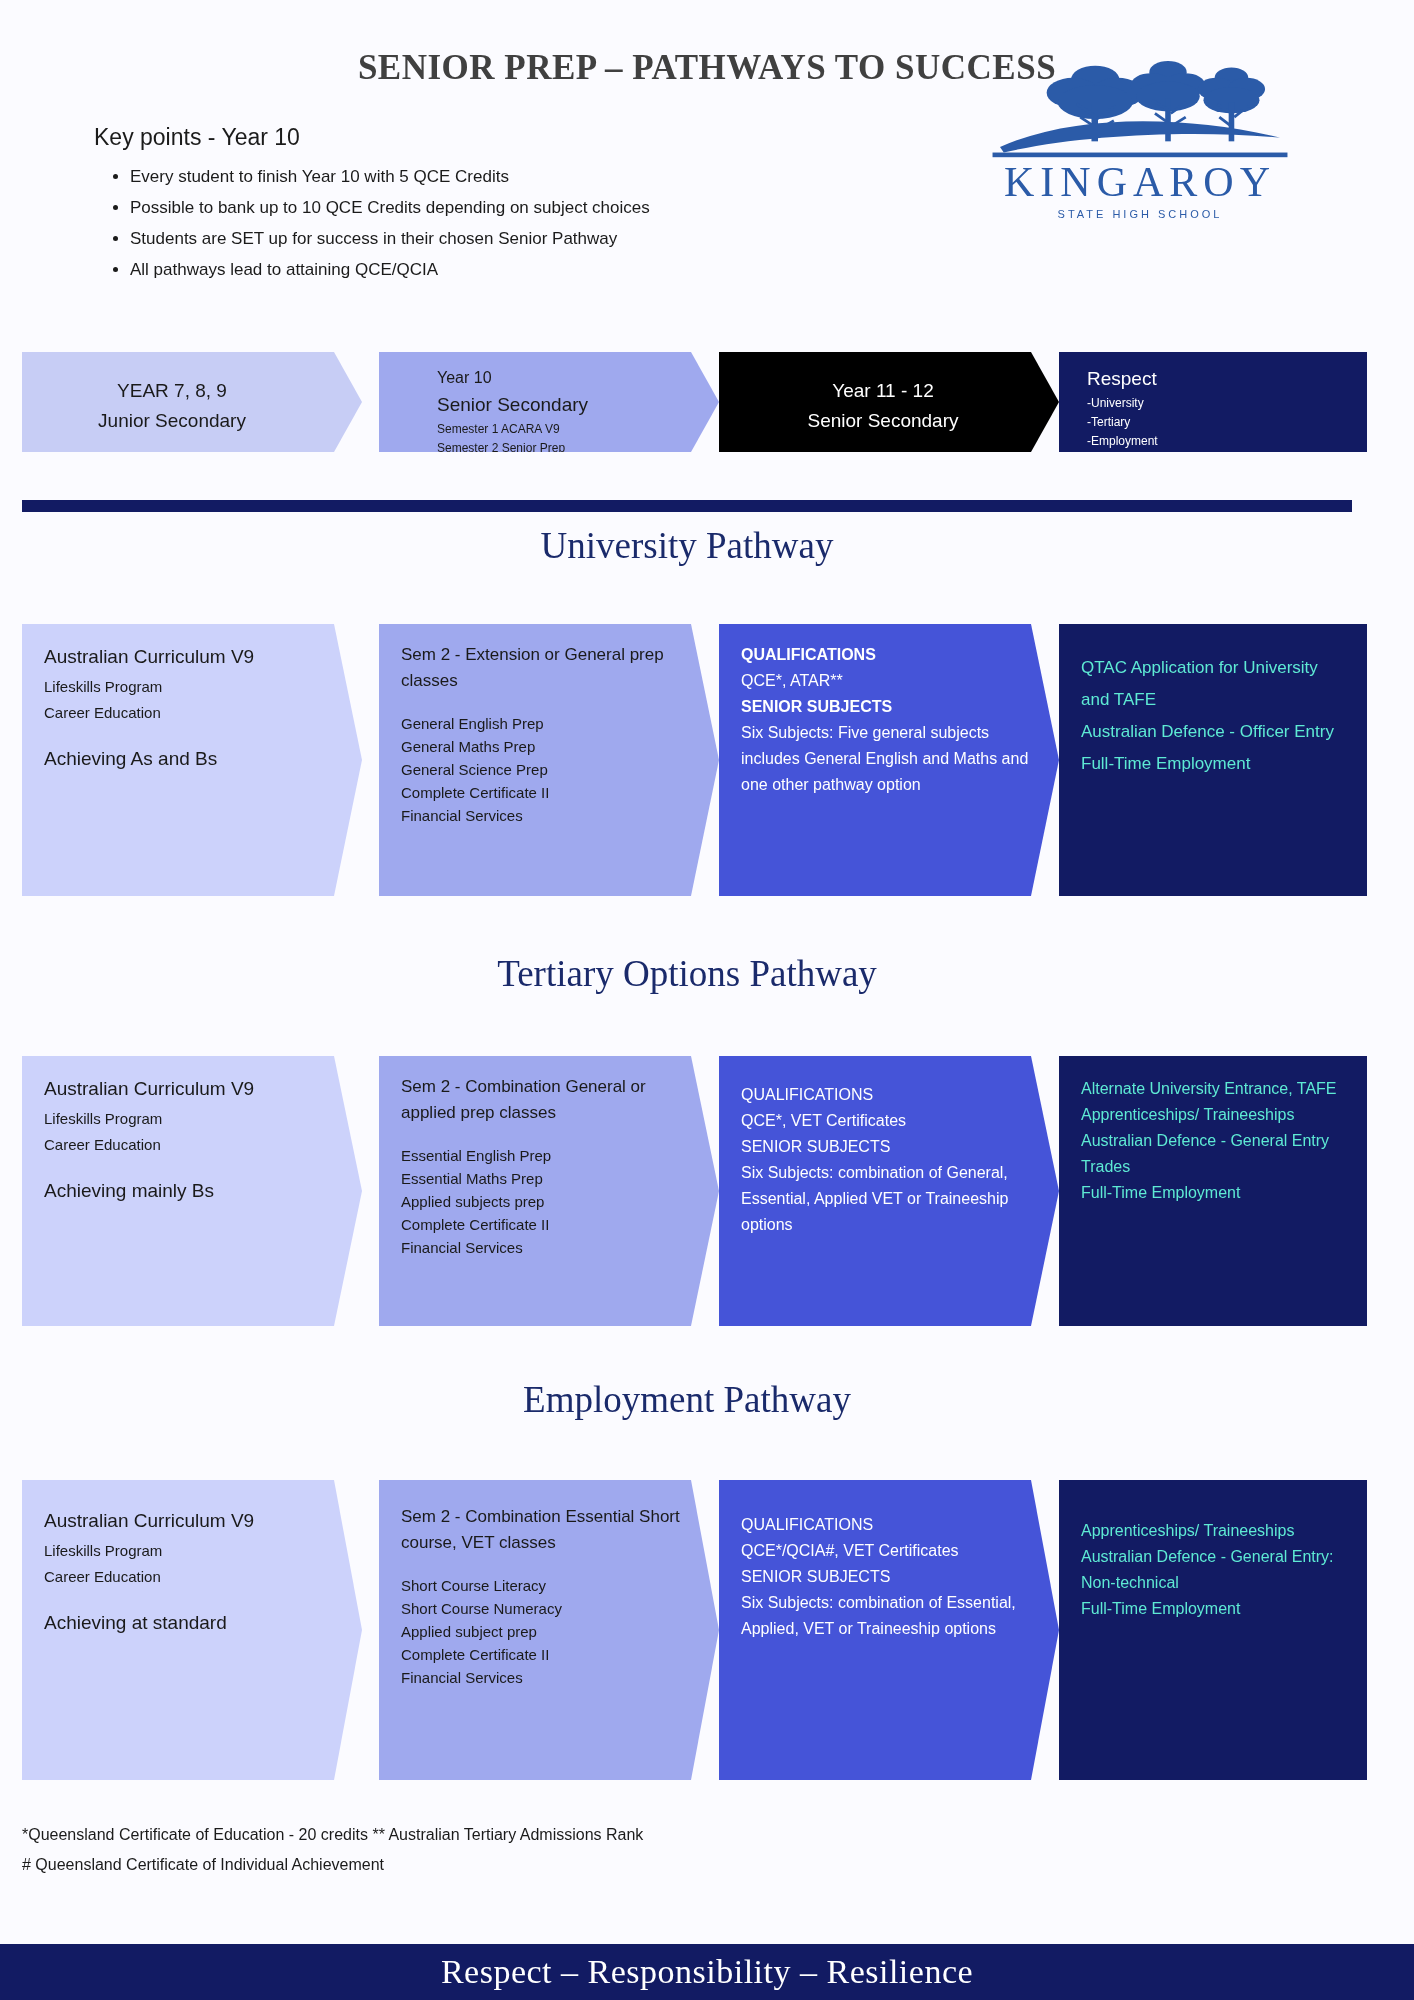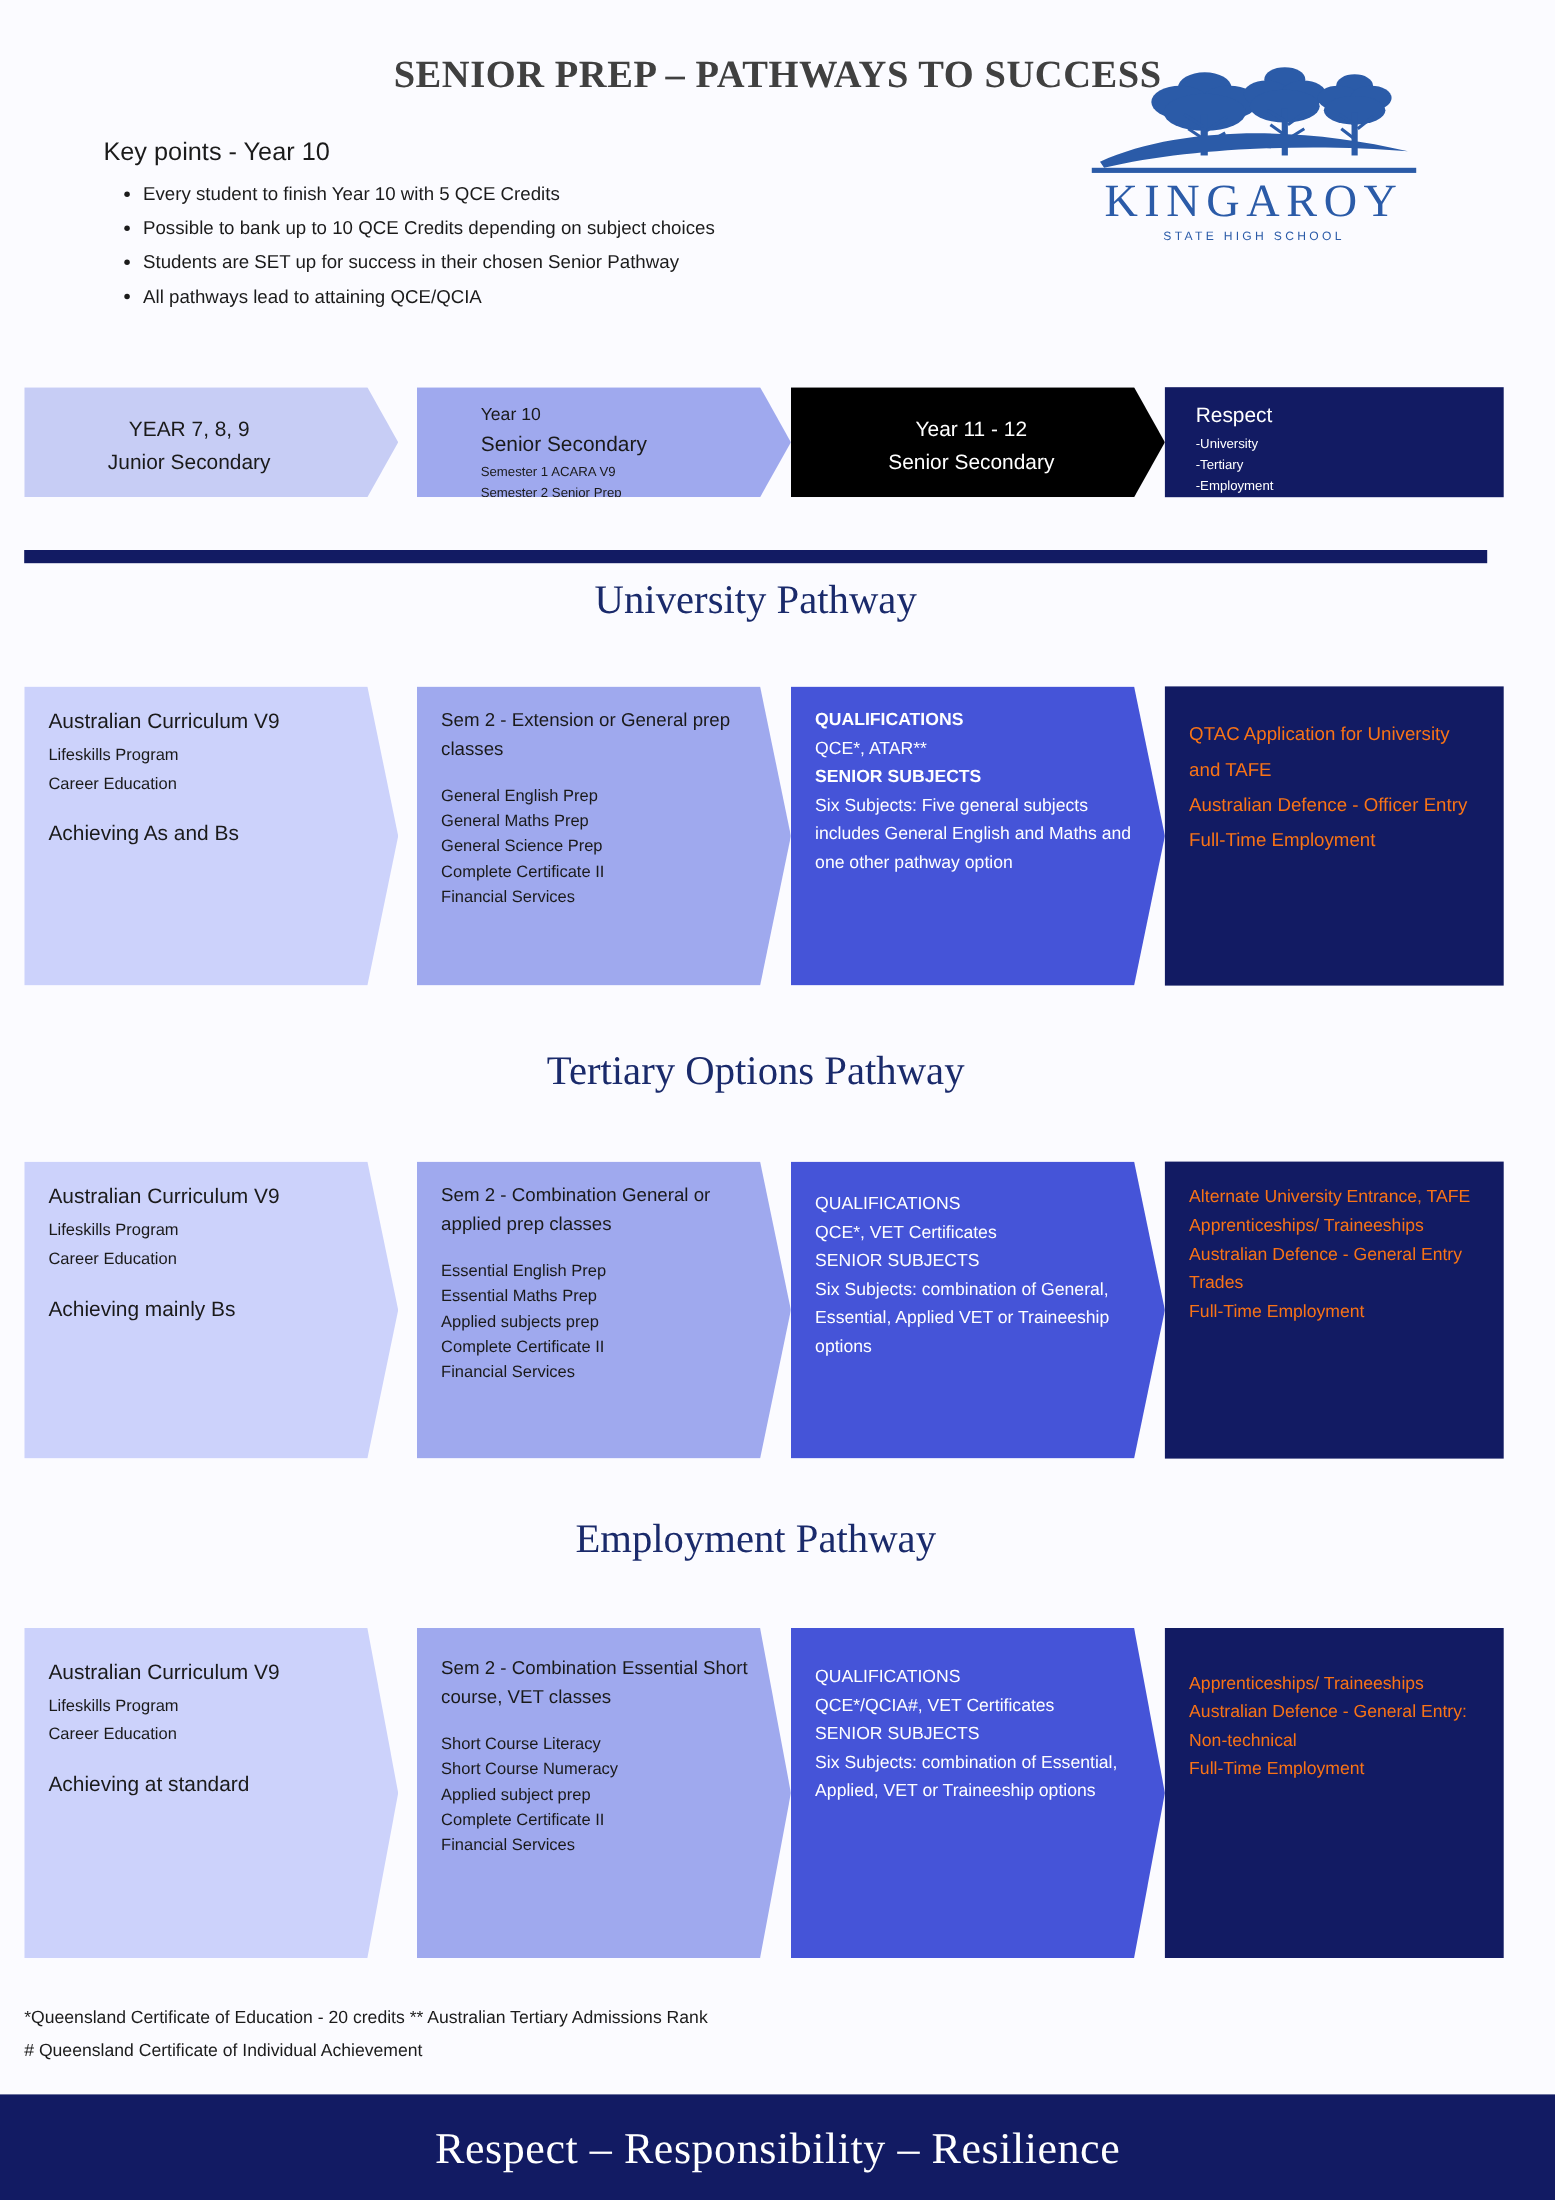--- a/index.html
+++ b/index.html
@@ -150,21 +150,21 @@
   }
   .cell {
     position: absolute;
     top: 0;
     box-sizing: border-box;
     padding: 18px 22px 14px 22px;
   }
   .cell.a { left: 0px;    width: 340px; background: #ccd2fb; color: #1a1a1a; clip-path: polygon(0 0, 312px 0, 340px 50%, 312px 100%, 0 100%); }
   .cell.b { left: 357px;  width: 340px; background: #9fa9ee; color: #1a1a1a; clip-path: polygon(0 0, 312px 0, 340px 50%, 312px 100%, 0 100%); }
   .cell.c { left: 697px;  width: 340px; background: #4554d8; color: #ffffff; clip-path: polygon(0 0, 312px 0, 340px 50%, 312px 100%, 0 100%); }
-  .cell.d { left: 1037px; width: 308px; background: #121b63; color: #f97316; }
+  .cell.d { left: 1037px; width: 308px; background: #121b63; color: #5eead4; }
 
   .cell .head {
     font-size: 19px;
     line-height: 30px;
     margin-bottom: 2px;
   }
   .cell .sub {
     font-size: 15px;
     line-height: 26px;
   }
@@ -201,28 +201,28 @@
     color: #1b1b1b;
     line-height: 30px;
   }
 
   
   .footer {
     position: absolute;
     left: 0;
     bottom: 0;
     width: 1414px;
-    height: 96px;
+    height: 56px;
     background: #121b63;
     color: #ffffff;
     display: flex;
     align-items: center;
     justify-content: center;
     font-family: "Liberation Serif", serif;
-    font-size: 40px;
+    font-size: 34px;
     letter-spacing: 0.5px;
   }
 </style>
 </head>
 <body>
 
 <div class="page">
 
   <h1 class="title">SENIOR PREP – PATHWAYS TO SUCCESS</h1>
 

